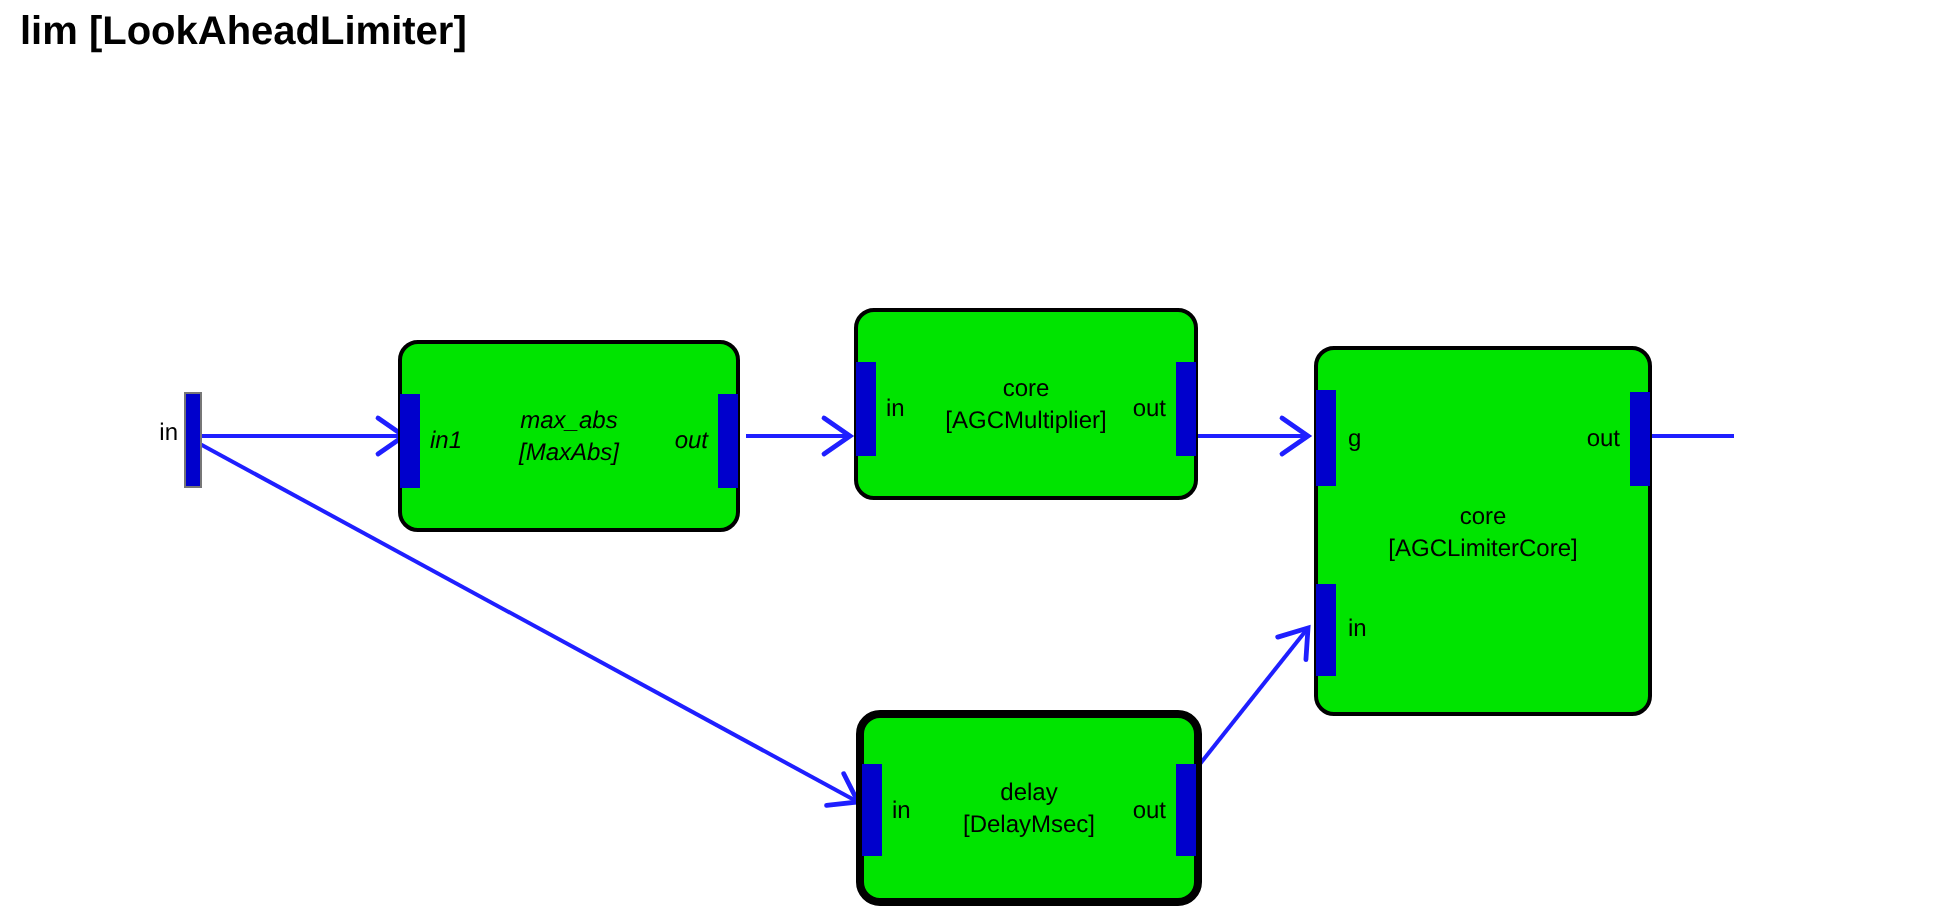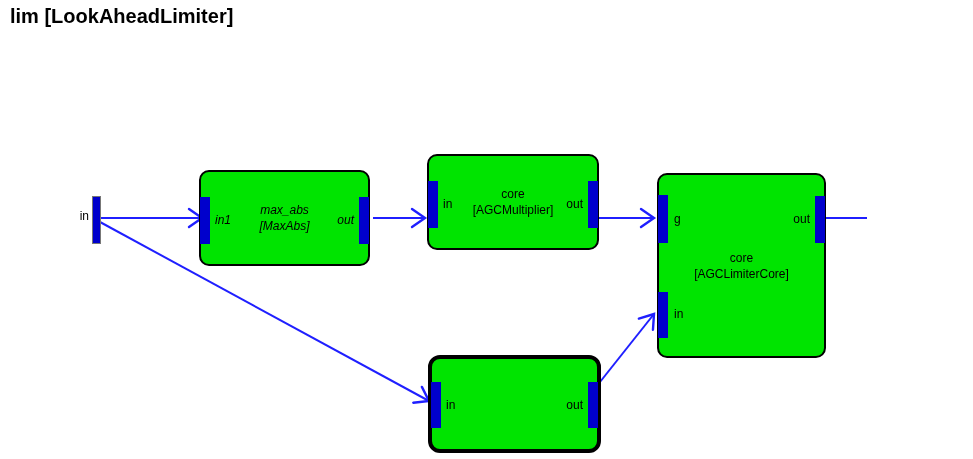--- a/index.html
+++ b/index.html
@@ -147,19 +147,23 @@
     </div>
     <div class="tab" style="left:-1px; top:20px; height:48px;"></div>
     <div class="port-label" style="left:15px; top:38px;">g</div>
     <div class="tab" style="left:-1px; top:117px; height:46px;"></div>
     <div class="port-label" style="left:15px; top:133px;">in</div>
     <div class="tab" style="right:-1px; top:21px; height:47px;"></div>
     <div class="port-label" style="right:14px; top:38px;">out</div>
   </div>
 
   <div class="block selected" style="left:428px; top:355px; width:173px; height:98px;">
+    <div class="center-label">
+      <div>delay</div>
+      <div>[DelayMsec]</div>
+    </div>
     <div class="tab" style="left:-1px; top:23px; height:46px;"></div>
     <div class="port-label" style="left:14px; top:40px;">in</div>
     <div class="tab" style="right:-1px; top:23px; height:46px;"></div>
     <div class="port-label" style="right:14px; top:40px;">out</div>
   </div>
 
 </div>
 
 </body></html>

